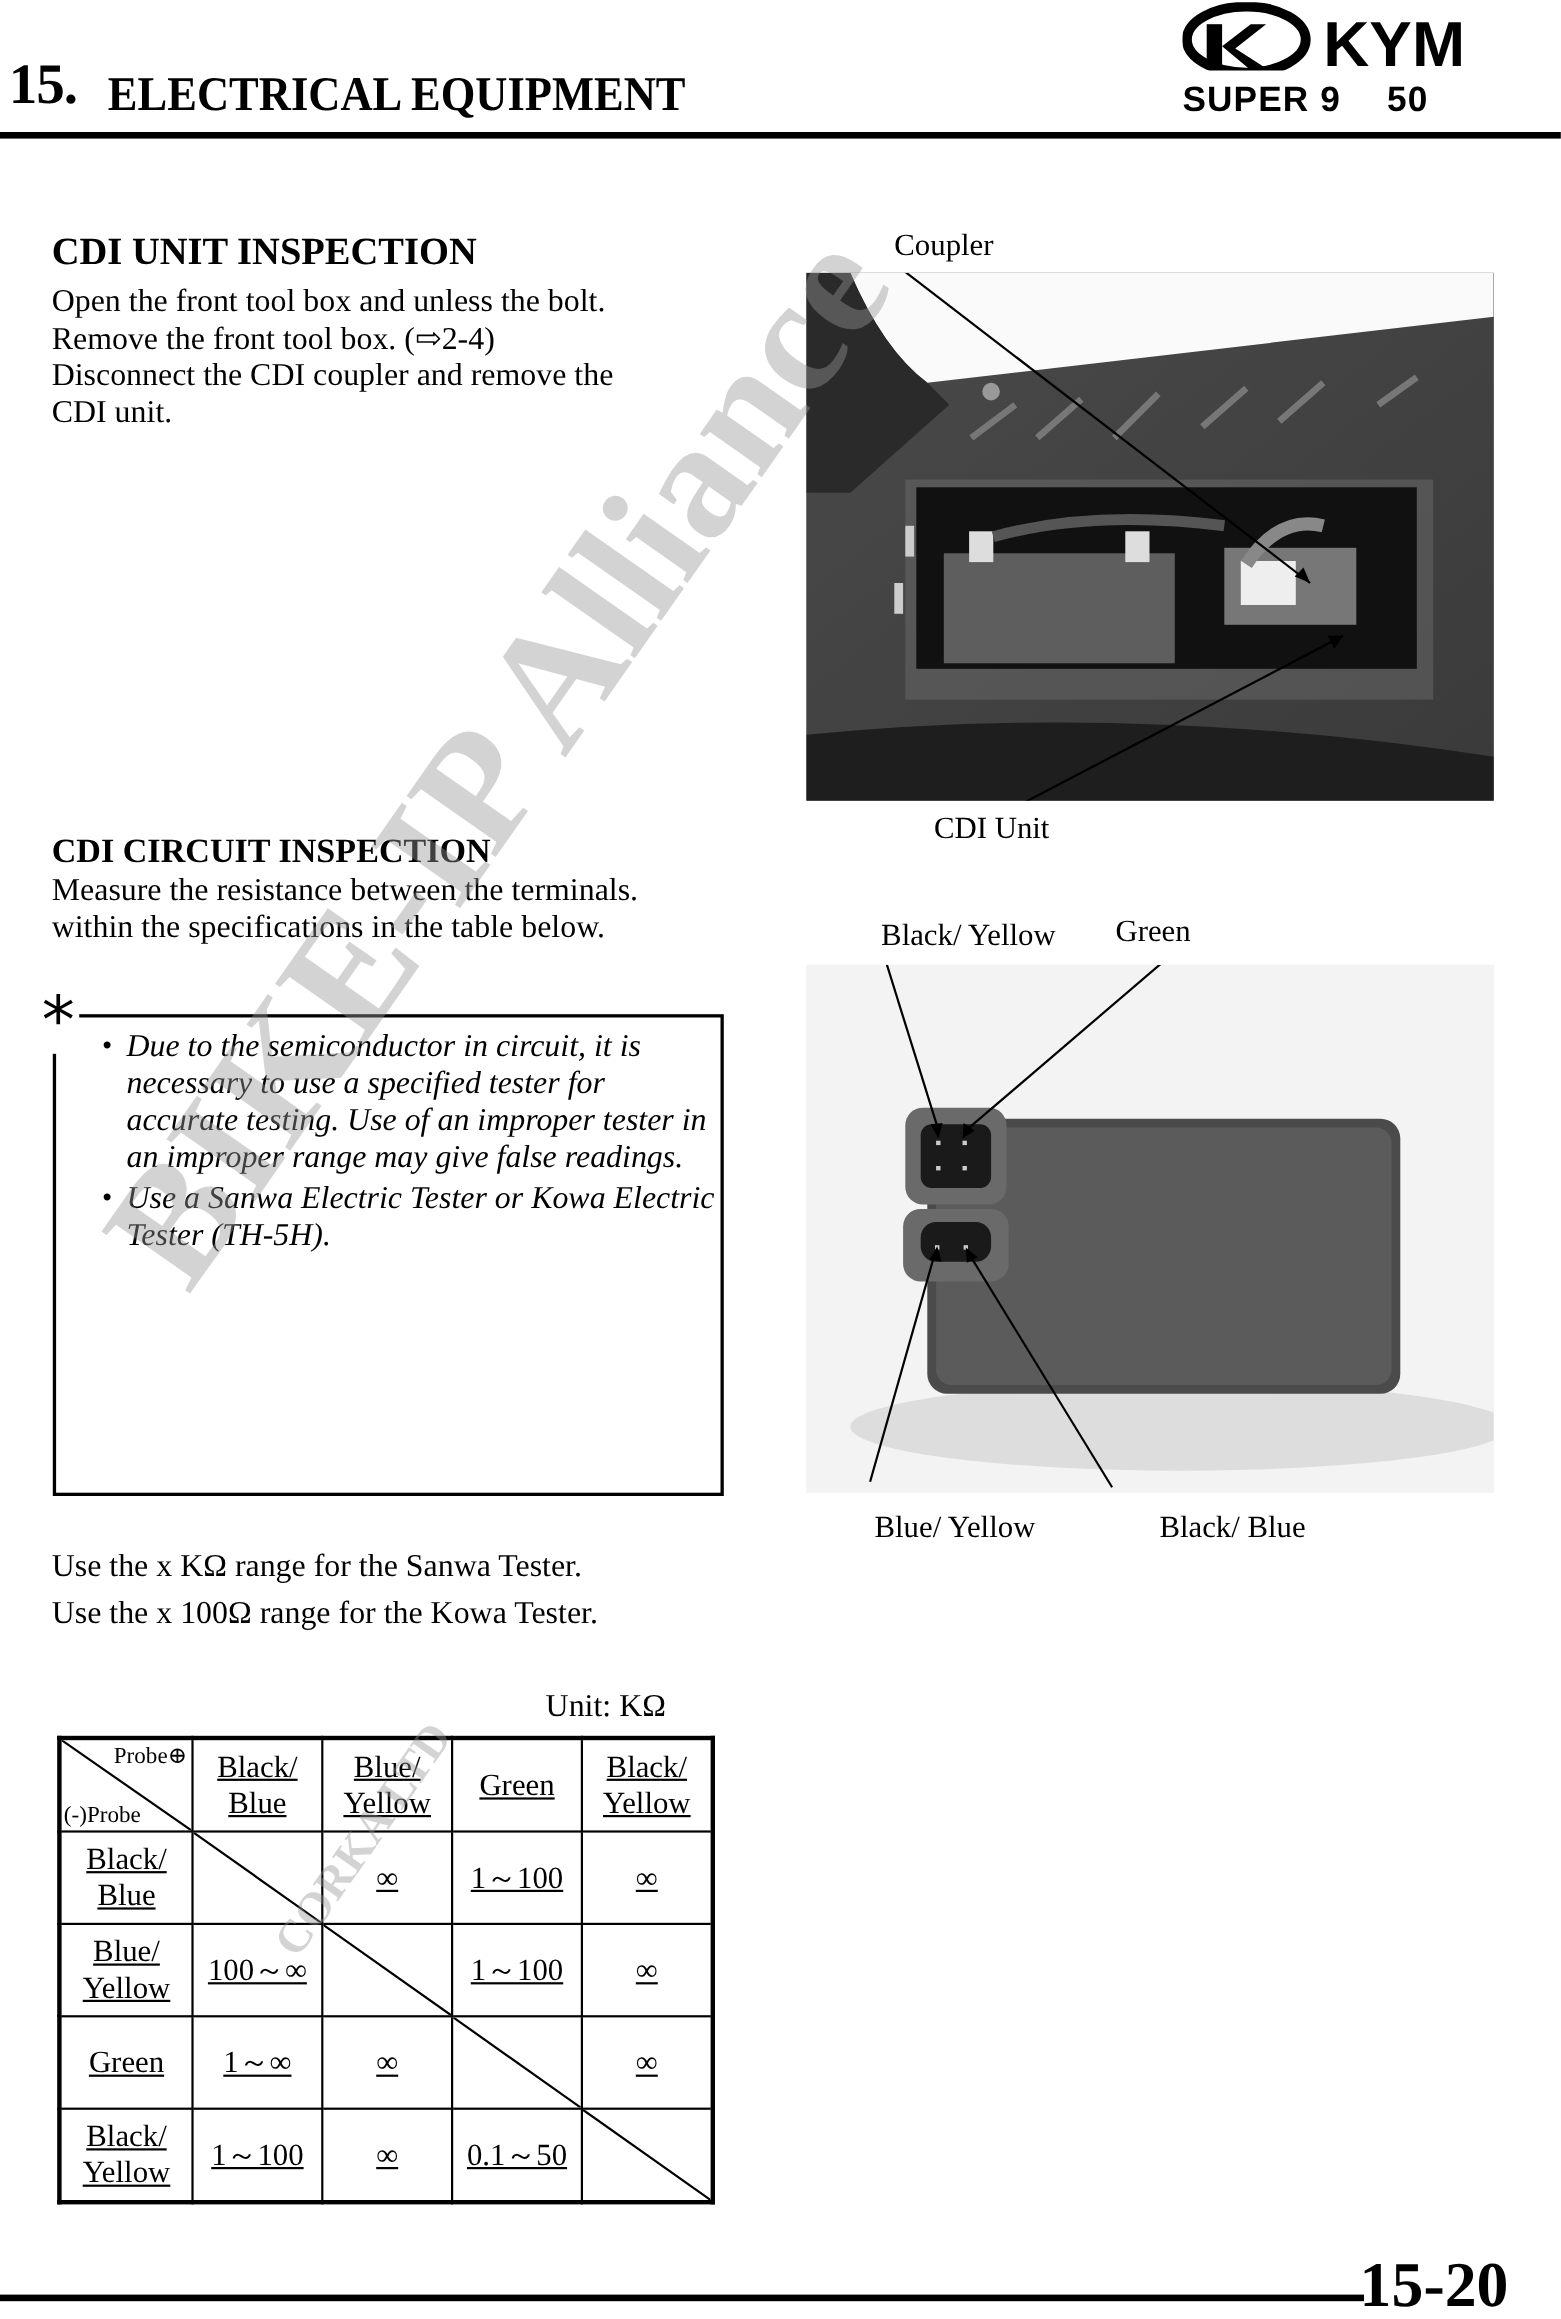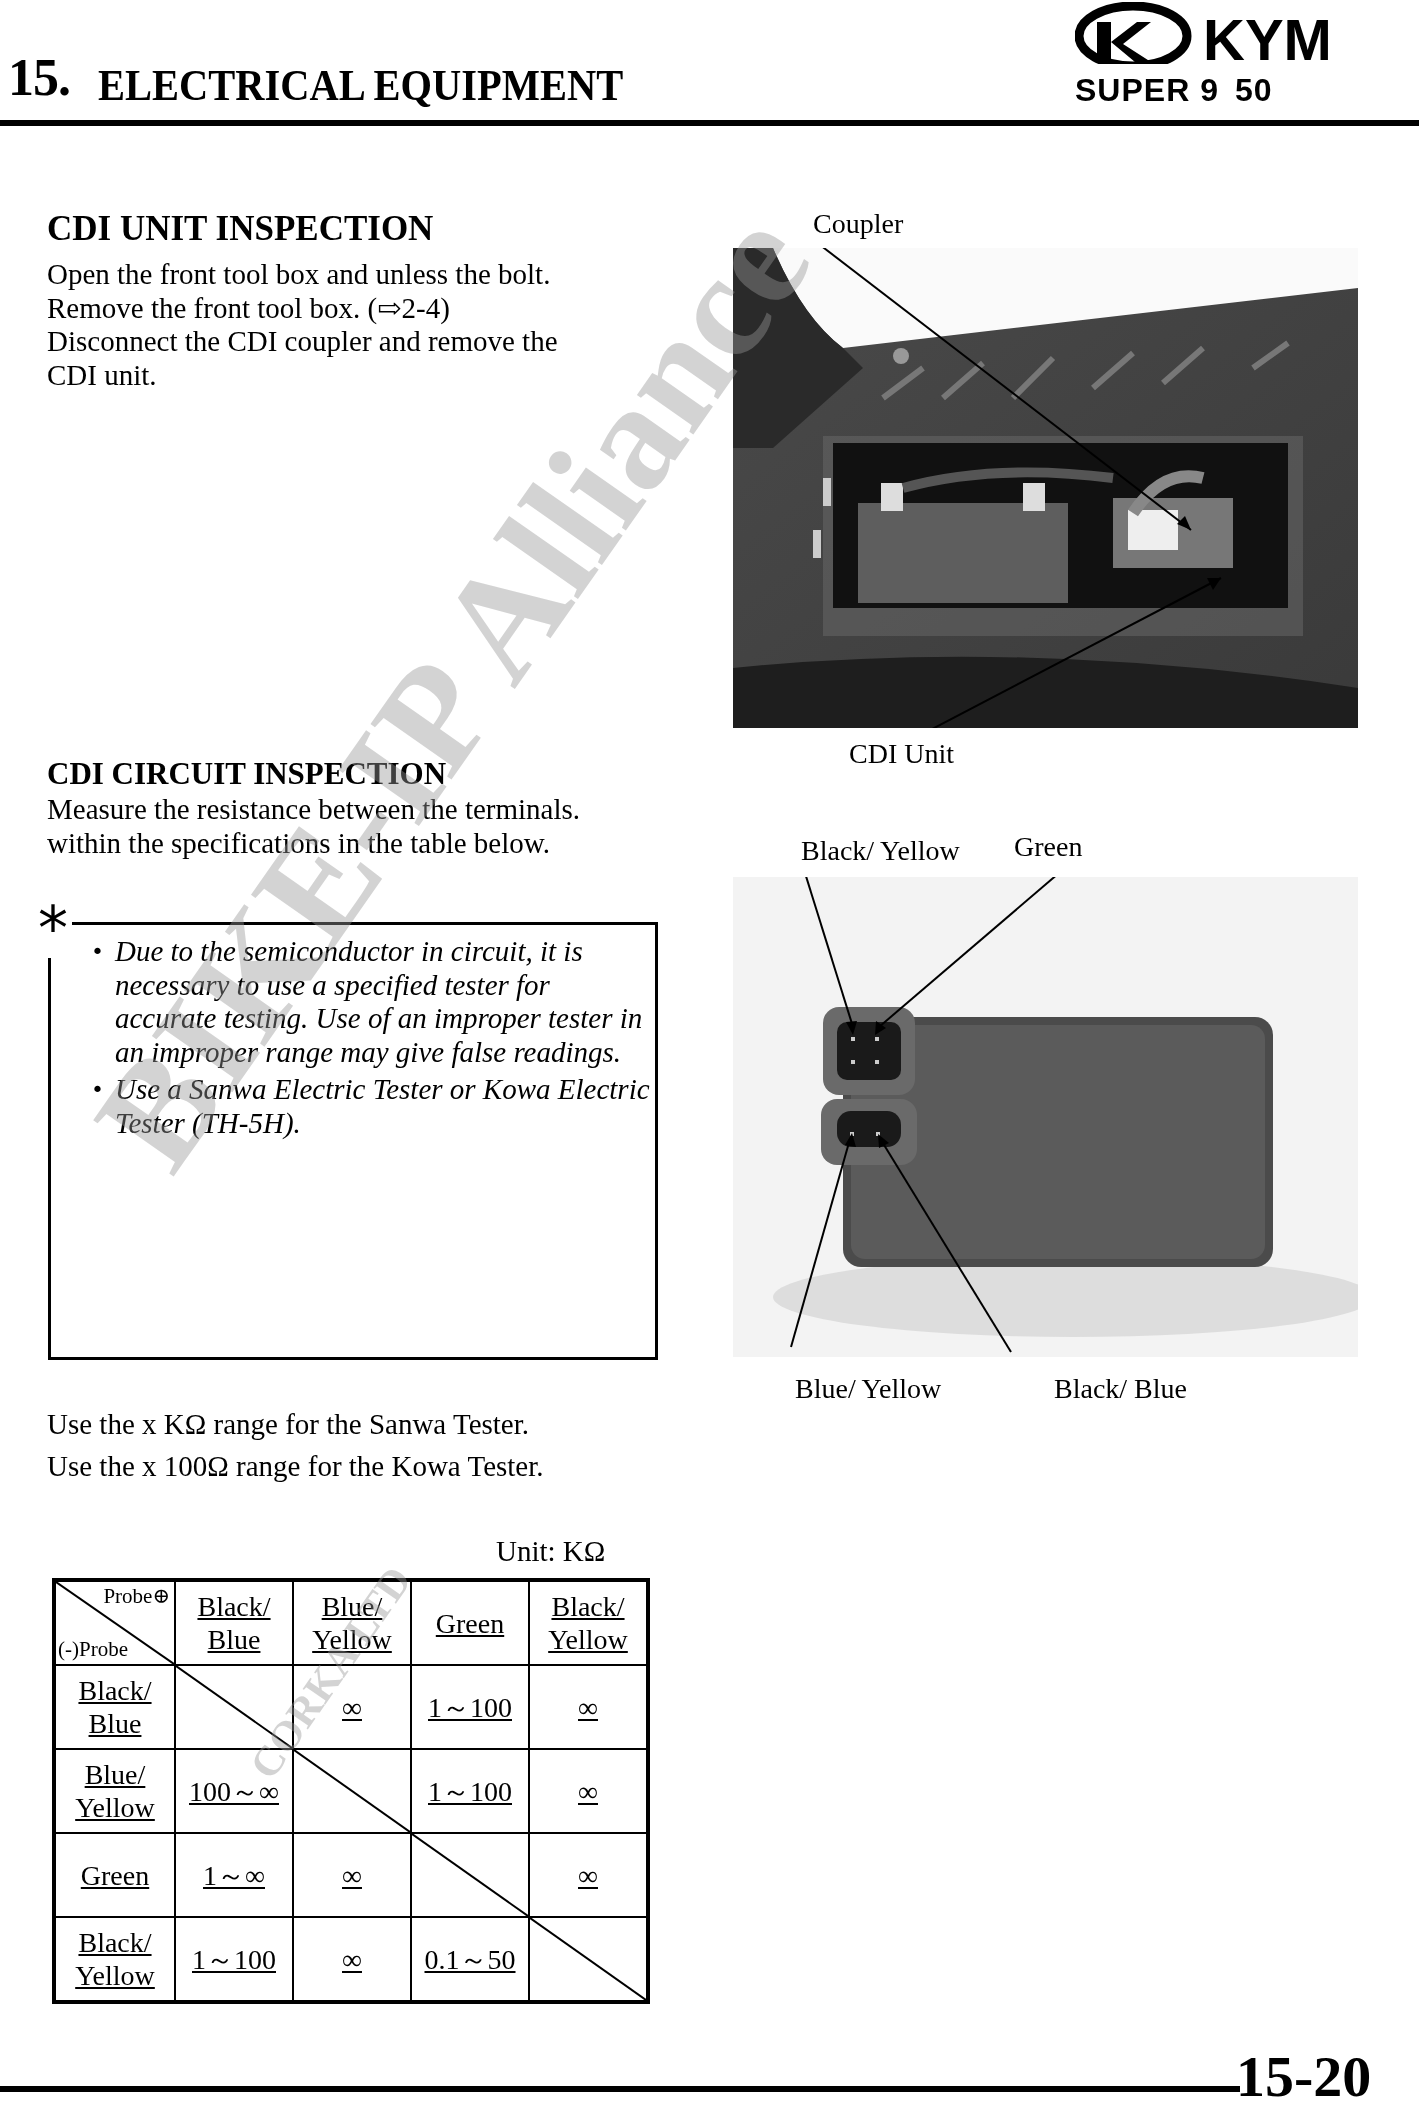--- a/index.html
+++ b/index.html
@@ -5,21 +5,21 @@
   html, body { margin:0; padding:0; background:#ffffff; }
   body { width:1419px; height:2108px; position:relative; overflow:hidden;
          font-family:"Liberation Serif","DejaVu Serif",serif; color:#000; }
   .abs { position:absolute; }
 
   
   .hdr-num { left:8px; top:52px; font-size:52px; font-weight:bold; line-height:1; letter-spacing:-1px; }
   .hdr-title { left:98px; top:64px; font-size:44px; font-weight:bold; line-height:1; transform:scaleX(0.92); transform-origin:left; }
   .logo { left:1075px; top:2px; width:340px; height:62px; }
   .model { left:1075px; top:74px; font-family:"Liberation Sans","DejaVu Sans",sans-serif; font-weight:bold; font-size:32px; line-height:1; letter-spacing:1px; }
-  .model .num { margin-left:16px; }
+  .model .num { margin-left:42px; }
   .hdr-rule { left:0; top:120px; width:1419px; height:6px; background:#000; }
 
   
   .h-section { font-weight:bold; font-size:35px; line-height:1.1; }
   .body-text { font-size:29px; line-height:33.5px; }
 
   .note-box { left:48px; top:922px; width:610px; height:438px; border:3px solid #000; box-sizing:border-box; border-top-width:3px;font-style:italic; }
   .note-star { left:34px; top:898px; font-size:60px; line-height:1; font-family:"DejaVu Sans",sans-serif; background:#fff; padding:0 4px; }
   .note-list { list-style:none; margin:0; padding:0; position:absolute; left:32px; top:10px; width:570px; font-size:29px; line-height:33.5px; }
   .note-list li { position:relative; padding-left:32px; margin-bottom:4px; }

